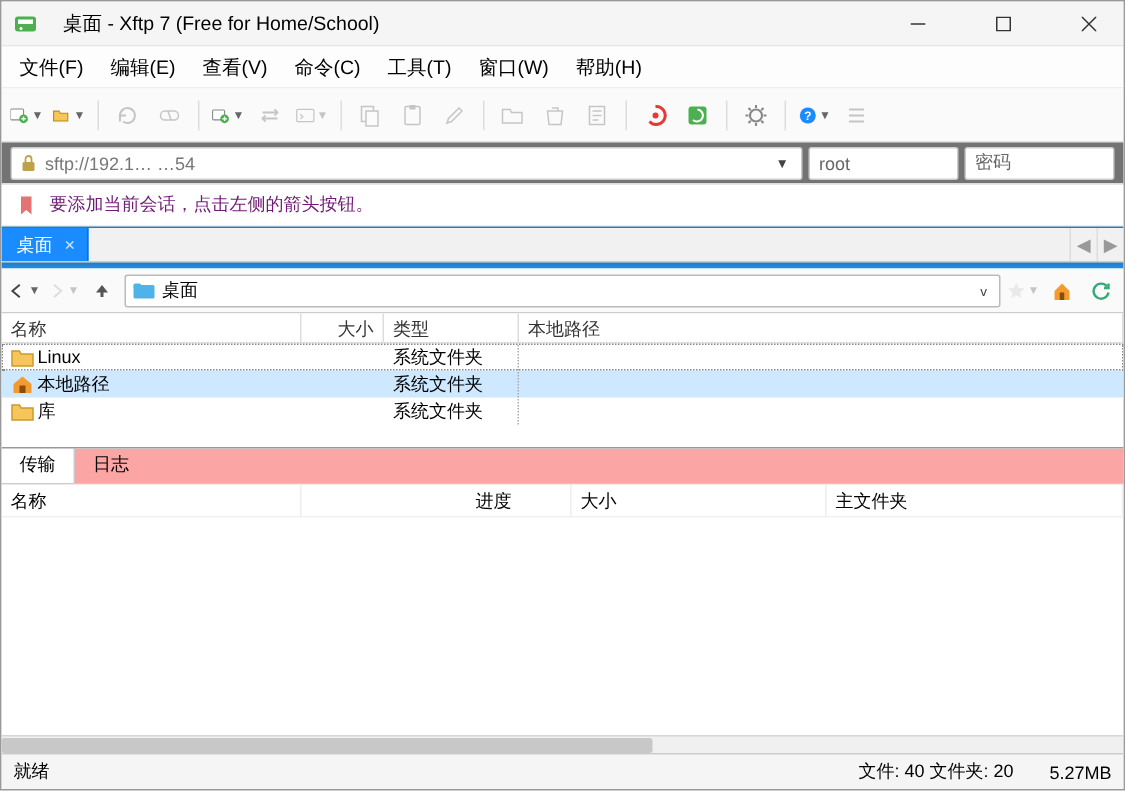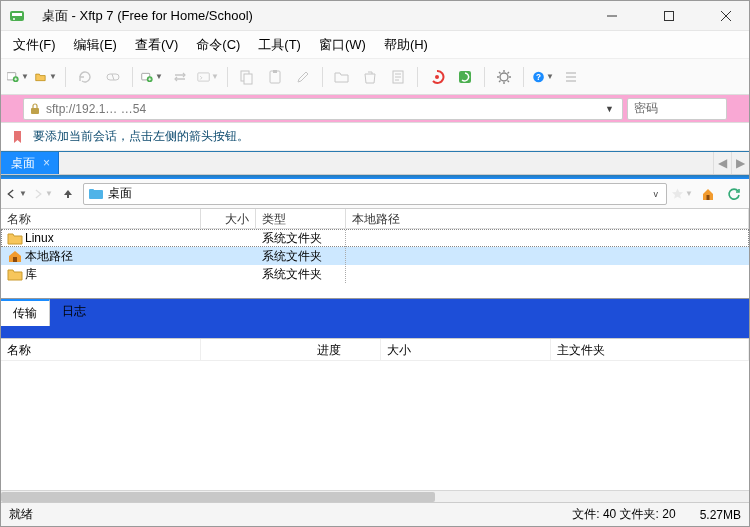--- a/index.html
+++ b/index.html
@@ -9,27 +9,27 @@
   .titlebar .title { flex: 0 0 auto; font-size: 13px; }
   .titlebar .spacer { flex: 1; }
   .win-btn { width: 46px; height: 30px; display: flex; align-items: center; justify-content: center; color: #333; }
   .menubar { height: 28px; display: flex; align-items: center; padding: 0 4px; gap: 2px; background: #fdfdfd; border-bottom: 1px solid #eee; }
   .menu-item { padding: 4px 8px; font-size: 13px; }
   .toolbar { height: 36px; display: flex; align-items: center; padding: 0 6px; gap: 6px; background: #fafafa; border-bottom: 1px solid #ddd; }
   .tb-btn { width: 22px; height: 22px; display: flex; align-items: center; justify-content: center; border-radius: 2px; position: relative; }
   .tb-sep { width: 1px; height: 20px; background: #ddd; margin: 0 2px; }
   .dropdown-caret { font-size: 8px; color: #666; margin-left: 1px; }
   .dim { opacity: 0.35; }
-  .connbar { height: 28px; display: flex; align-items: center; gap: 4px; padding: 0 22px; background: #f9a8d4; border-bottom: 1px solid #ddd; }
+  .connbar { height: 28px; display: flex; align-items: center; gap: 4px; padding: 0 6px; background: #737373; border-bottom: 1px solid #ddd; }
   .host-field { flex: 1; display: flex; align-items: center; height: 22px; border: 1px solid #ccc; border-radius: 2px; background: #fff; padding: 0 2px 0 4px; color: #777; }
   .host-lock { width: 14px; height: 14px; margin-right: 4px; }
   .host-text { flex: 1; }
   .host-caret { font-size: 9px; color: #444; padding: 0 6px; }
   .user-field, .pwd-field { width: 100px; height: 22px; border: 1px solid #ccc; border-radius: 2px; background: #fff; padding: 0 6px; color: #666; display: flex; align-items: center; }
-  .hintbar { height: 28px; display: flex; align-items: center; padding: 0 10px; background: #fff; color: #0c4a6e; border-bottom: 1px solid #eee; }
+  .hintbar { height: 28px; display: flex; align-items: center; padding: 0 10px; background: #fff; color: #701a75; border-bottom: 1px solid #eee; }
   .hint-icon { width: 16px; height: 16px; margin-right: 6px; }
   .tabrow { height: 24px; background: #f1f1f1; border-top: 1px solid #2a7ab0; border-bottom: 1px solid #ccc; display: flex; align-items: stretch; }
   .tab { background: #1a8cff; color: #fff; display: flex; align-items: center; padding: 0 8px 0 10px; font-size: 12px; border-right: 1px solid #1570cc; }
   .tab .tab-close { margin-left: 8px; font-size: 12px; color: #cce6ff; }
   .tabrow .tspacer { flex: 1; }
   .tabrow .nav { width: 18px; display: flex; align-items: center; justify-content: center; color: #999; border-left: 1px solid #ddd; }
   .pane-header { height: 4px; background: linear-gradient(#2a7ab0,#1a8cff); }
   .navrow { height: 30px; display: flex; align-items: center; padding: 0 4px; gap: 4px; background: #fafafa; border-bottom: 1px solid #ccc; }
   .nav-btn { width: 22px; height: 22px; display: flex; align-items: center; justify-content: center; color: #555; border-radius: 2px; }
   .nav-btn.dim { color: #bbb; }
@@ -46,21 +46,21 @@
   .col-mod { flex: 1; }
   .fl-row { display: flex; height: 18px; align-items: center; font-size: 12px; }
   .fl-row > div { padding: 0 6px; }
   .fl-row .ricon { width: 16px; height: 14px; margin-right: 2px; display: inline-block; vertical-align: middle; }
   .fl-row .rname { flex: 0 0 200px; display: flex; align-items: center; }
   .fl-row .rsize { flex: 0 0 55px; text-align: right; }
   .fl-row .rtype { flex: 0 0 90px; border-right: 1px dotted #aaa; }
   .fl-row .rmod { flex: 1; }
   .fl-row.dotted { outline: 1px dotted #888; outline-offset: -1px; }
   .fl-row.sel { background: #cde8ff; }
-  .bottom-tabs { height: 40px; display: flex; align-items: flex-start; background: #1d4ed8; border-bottom: 1px solid #ccc; }
+  .bottom-tabs { height: 24px; display: flex; align-items: flex-end; background: #fca5a5; border-bottom: 1px solid #ccc; }
   .btab { padding: 4px 12px; font-size: 12px; display: flex; align-items: center; }
   .btab.active { background: #fff; border-top: 2px solid #1a8cff; border-right: 1px solid #ccc; }
   .transfer-header { display: flex; height: 22px; background: #fff; border-bottom: 1px solid #eee; }
   .transfer-header > div { padding: 3px 6px; font-size: 12px; border-right: 1px solid #eee; }
   .th-name { flex: 0 0 200px; }
   .th-stat { flex: 0 0 110px; margin-top: 40px; }
   .th-prog { flex: 0 0 70px; }
   .th-size { flex: 0 0 170px; }
   .th-local { flex: 1; }
   .transfer-body { flex: 1; background: #fff; }
@@ -233,20 +233,21 @@
 
 <div class="connbar">
   <div class="host-field">
     <span class="host-lock"><svg viewBox="0 0 14 14">
           <rect x="3" y="6" width="8" height="6" rx="1" fill="#bfa14a"></rect>
           <path d="M5 6V4a2 2 0 1 1 4 0v2" fill="none" stroke="#bfa14a" stroke-width="1.2"></path>
         </svg></span>
     <span class="host-text">sftp://192.1…      …54</span>
     <span class="host-caret">▼</span>
   </div>
+  <div class="user-field">root</div>
   <div class="pwd-field">密码</div>
 </div>
 
 <div class="hintbar">
   <span class="hint-icon"><svg viewBox="0 0 16 16">
         <path d="M3 2h7v12l-3.5-3L3 14z" fill="#e57373"></path>
       </svg></span>
   <span>要添加当前会话，点击左侧的箭头按钮。</span>
 </div>
 

